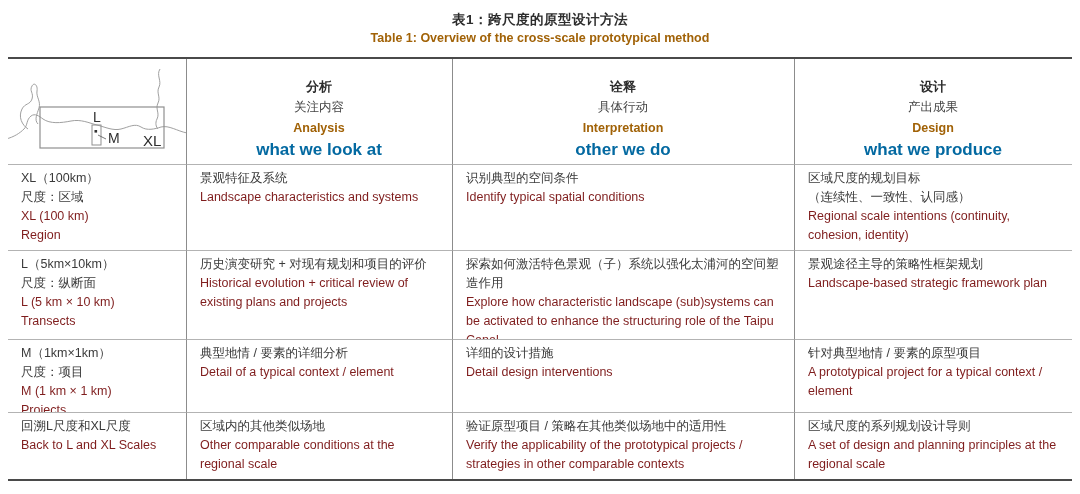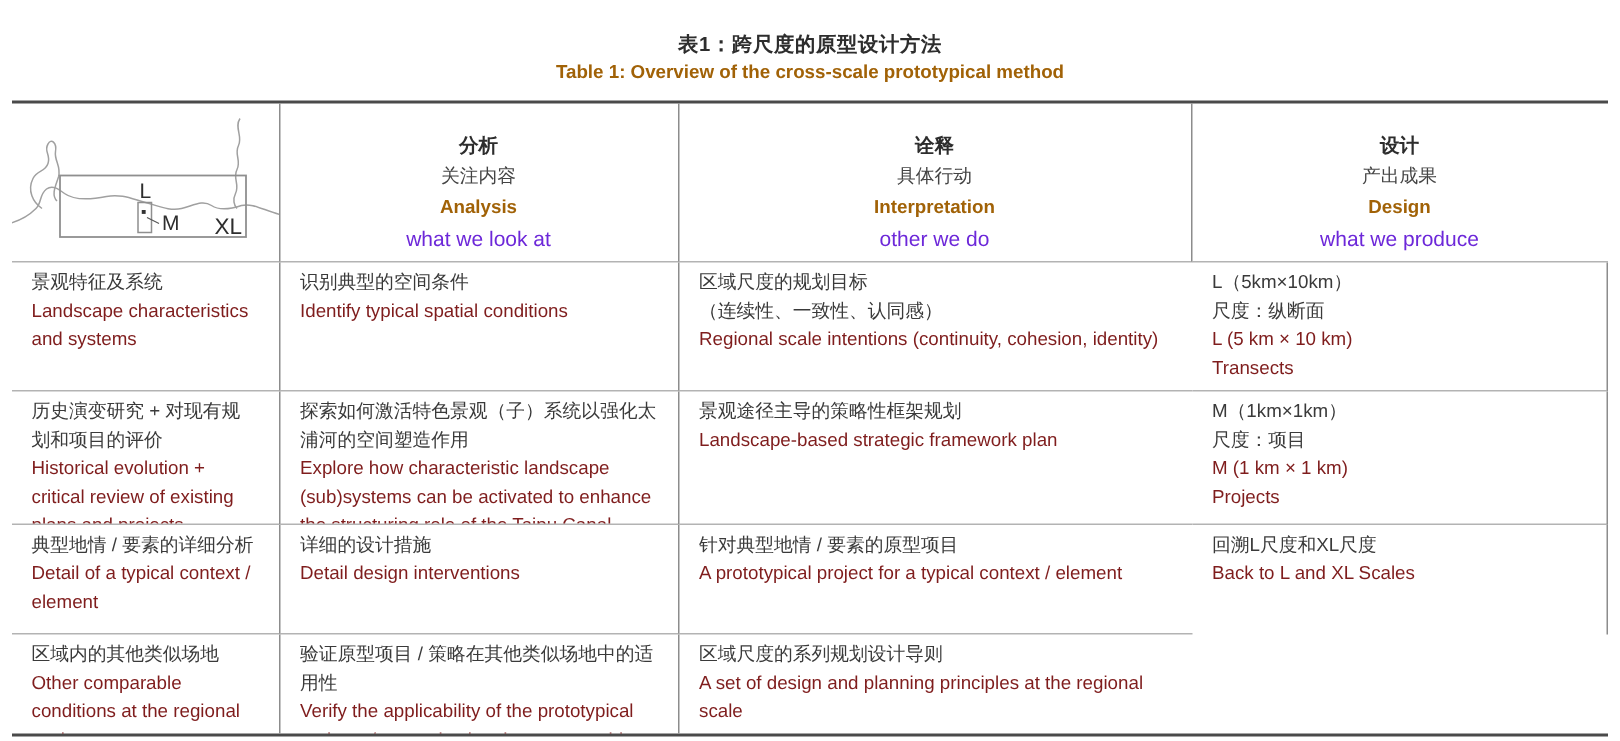--- a/index.html
+++ b/index.html
@@ -1,21 +1,21 @@
 <!DOCTYPE html>
 <html><head>
 <meta charset="utf-8">
 <style>
   html,body{margin:0;padding:0;}
   body{
     width:1080px;height:494px;background:#ffffff;
     font-family:"Liberation Sans","DejaVu Sans",sans-serif;
     color:#3d3d3d;overflow:hidden;
   }
-  .caption{text-align:center;padding-top:21px;}
+  .caption{text-align:center;padding-top:11px;}
   .caption .cap-zh{font-size:13.5px;font-weight:bold;color:#2d2d2d;letter-spacing:0.5px;line-height:17px;}
   .caption .cap-en{font-size:12.5px;font-weight:bold;color:#a16207;line-height:17px;margin-top:2px;}
 
   .tbl{
     margin:10px 8px 0 8px;width:1064px;box-sizing:border-box;
     display:grid;
     grid-template-columns:179px 266px 342px 1fr;
     grid-template-rows:106px 86px 89px 73px 66px;
     border-top:2px solid #4a4a4a;
     border-bottom:2px solid #4a4a4a;
@@ -28,21 +28,21 @@
   }
   .cell.collast{border-right:none;}
   .cell.rowlast{border-bottom:none;}
   .cell .zh{font-size:12.5px;line-height:19px;color:#3a3a3a;white-space:pre-line;}
   .cell .en{font-size:12.5px;line-height:19px;color:#7f1d1d;white-space:pre-line;}
 
   .hcell{text-align:center;padding-top:17px;}
   .hcell .h-zh{font-size:13px;font-weight:bold;color:#2d2d2d;line-height:21px;}
   .hcell .h-zhsub{font-size:12.5px;color:#444444;line-height:21px;}
   .hcell .h-en{font-size:12.5px;font-weight:bold;color:#a16207;line-height:21px;}
-  .hcell .h-ensub{font-size:14px;color:#6d28d9;line-height:21px;}
+  .hcell .h-ensub{font-size:17px;color:#0369a1;line-height:21px;font-weight:bold;}
 
   .mapcell{padding:0;}
   .mapcell svg{display:block;}
 </style>
 </head>
 <body>
 
 <div class="caption">
   <div class="cap-zh">表1：跨尺度的原型设计方法</div>
   <div class="cap-en">Table 1: Overview of the cross-scale prototypical method</div>
@@ -82,20 +82,26 @@
     <div class="h-ensub">other we do</div>
   </div>
 
   <div class="cell hcell collast">
     <div class="h-zh">设计</div>
     <div class="h-zhsub">产出成果</div>
     <div class="h-en">Design</div>
     <div class="h-ensub">what we produce</div>
   </div>
 
+  <div class="cell">
+    <div class="zh">XL（100km）
+尺度：区域</div>
+    <div class="en">XL (100 km)
+Region</div>
+  </div>
   <div class="cell">
     <div class="zh">景观特征及系统</div>
     <div class="en">Landscape characteristics and systems</div>
   </div>
   <div class="cell">
     <div class="zh">识别典型的空间条件</div>
     <div class="en">Identify typical spatial conditions</div>
   </div>
   <div class="cell collast">
     <div class="zh">区域尺度的规划目标

